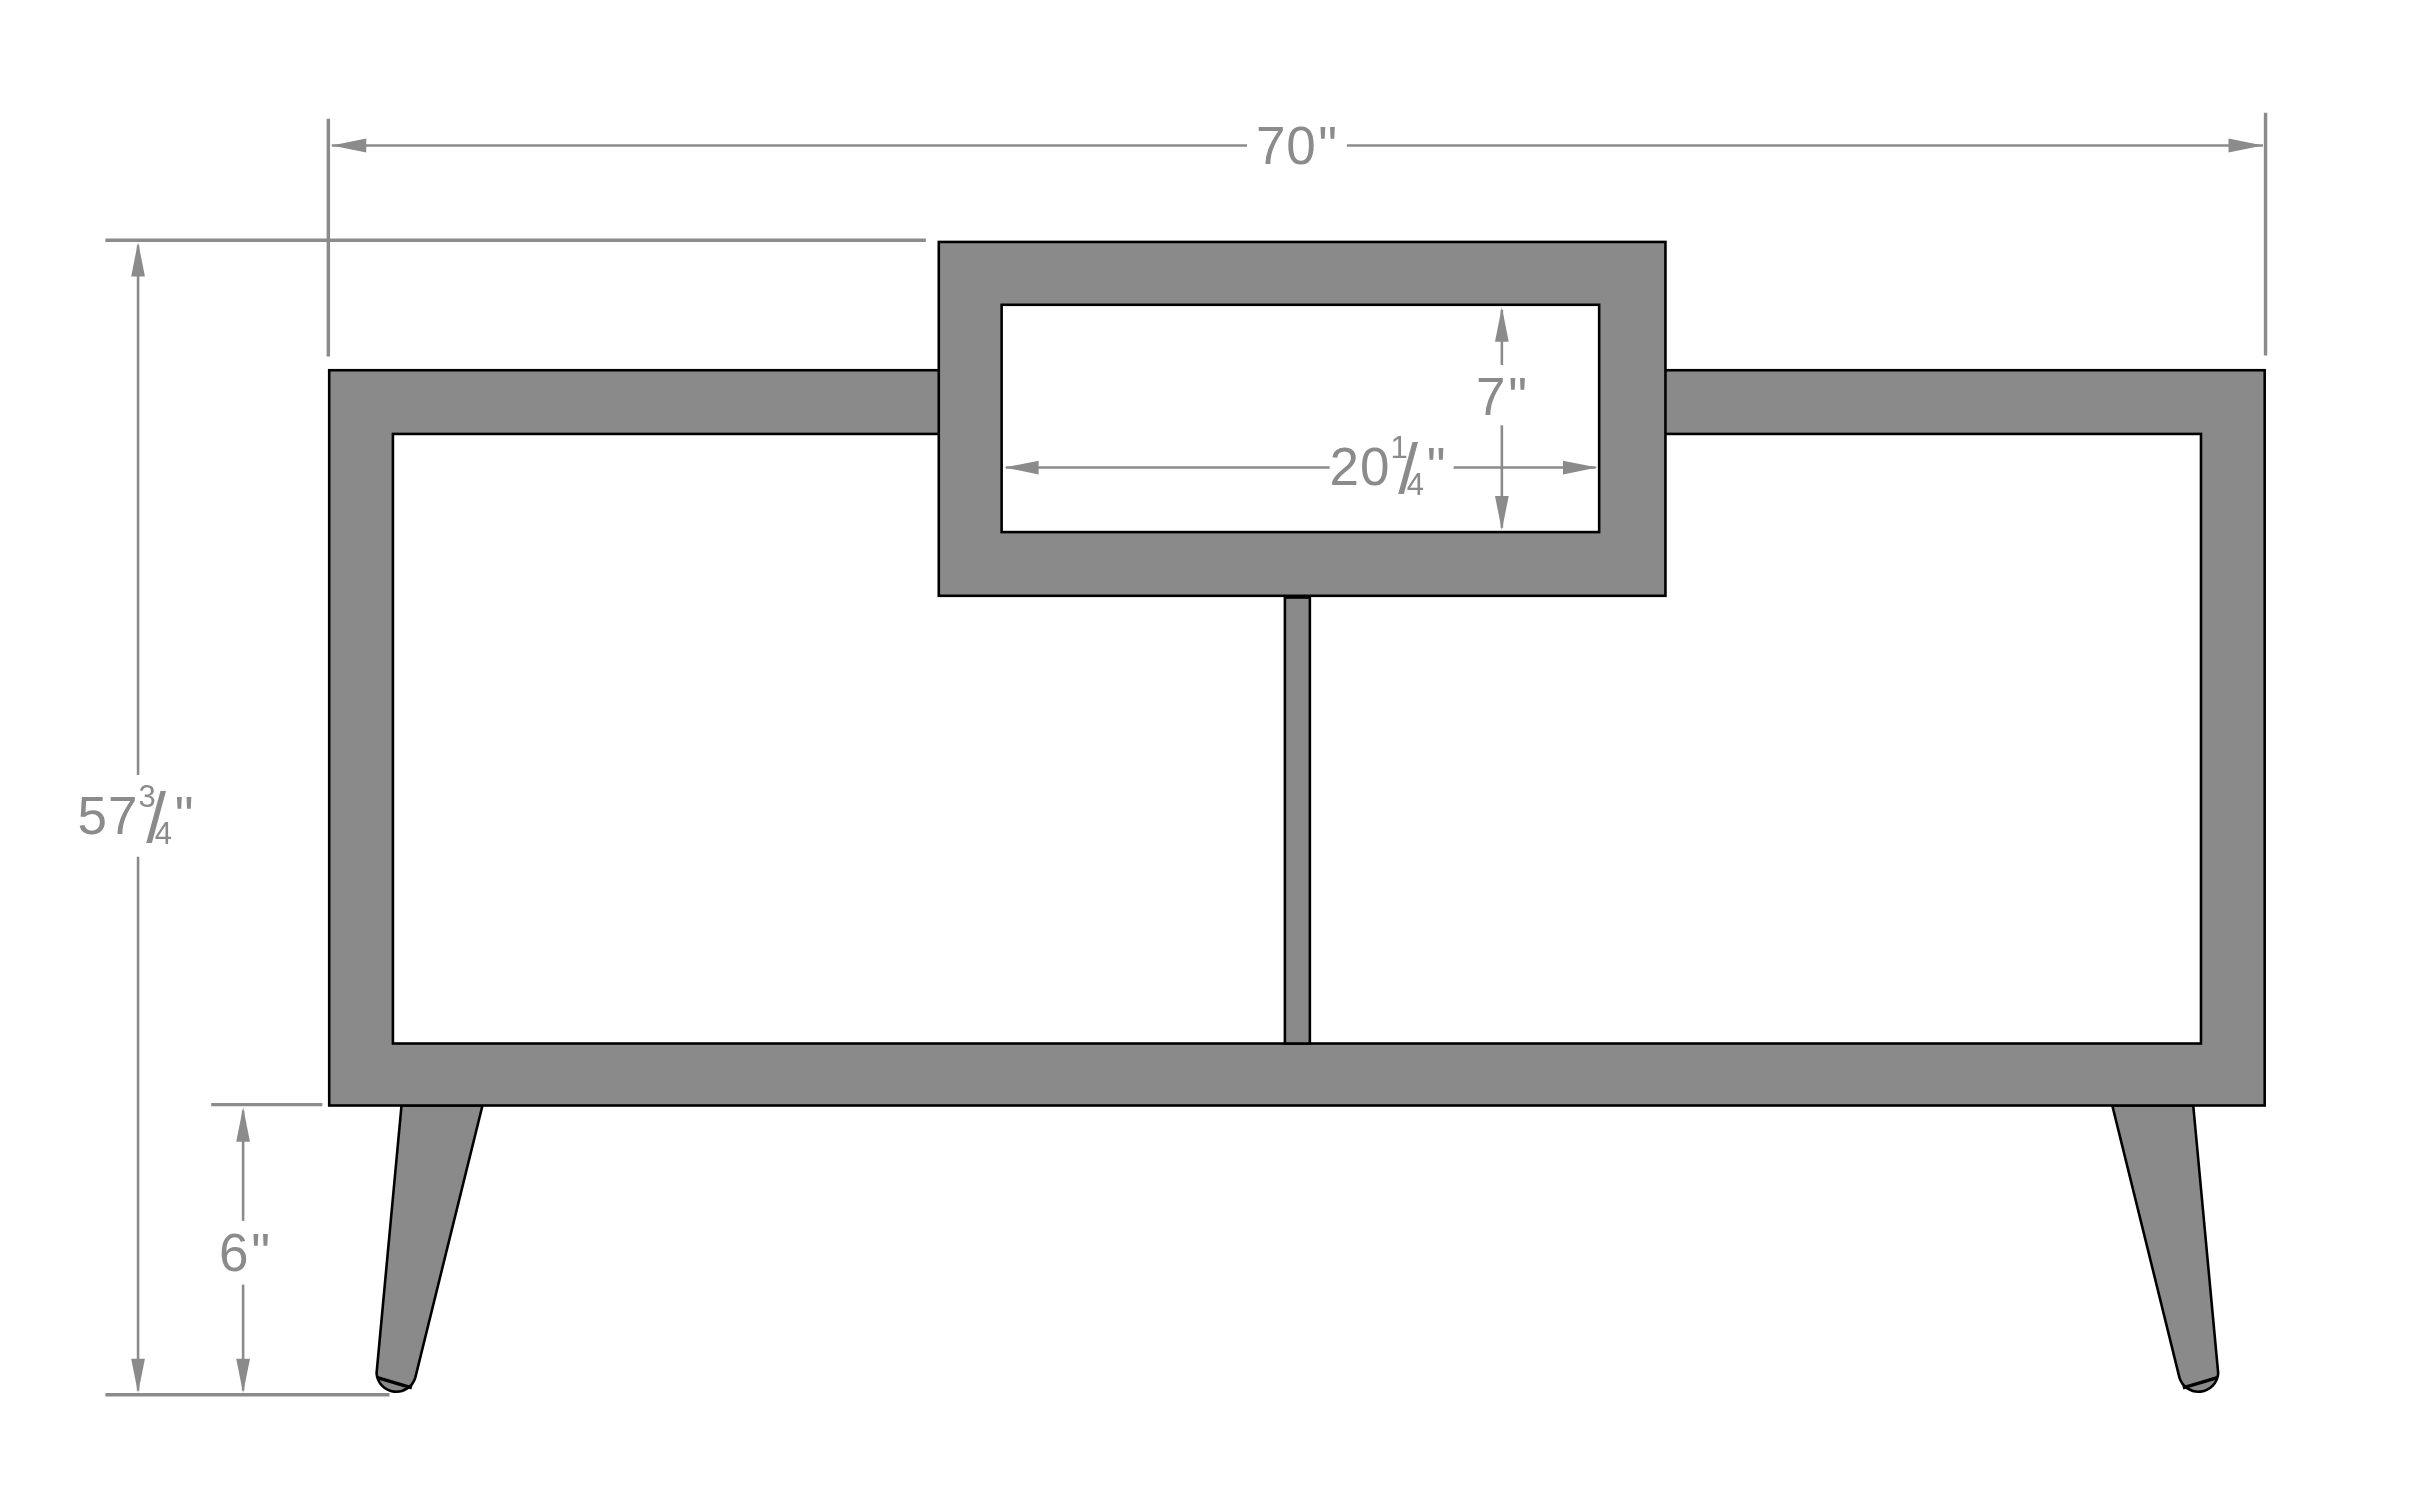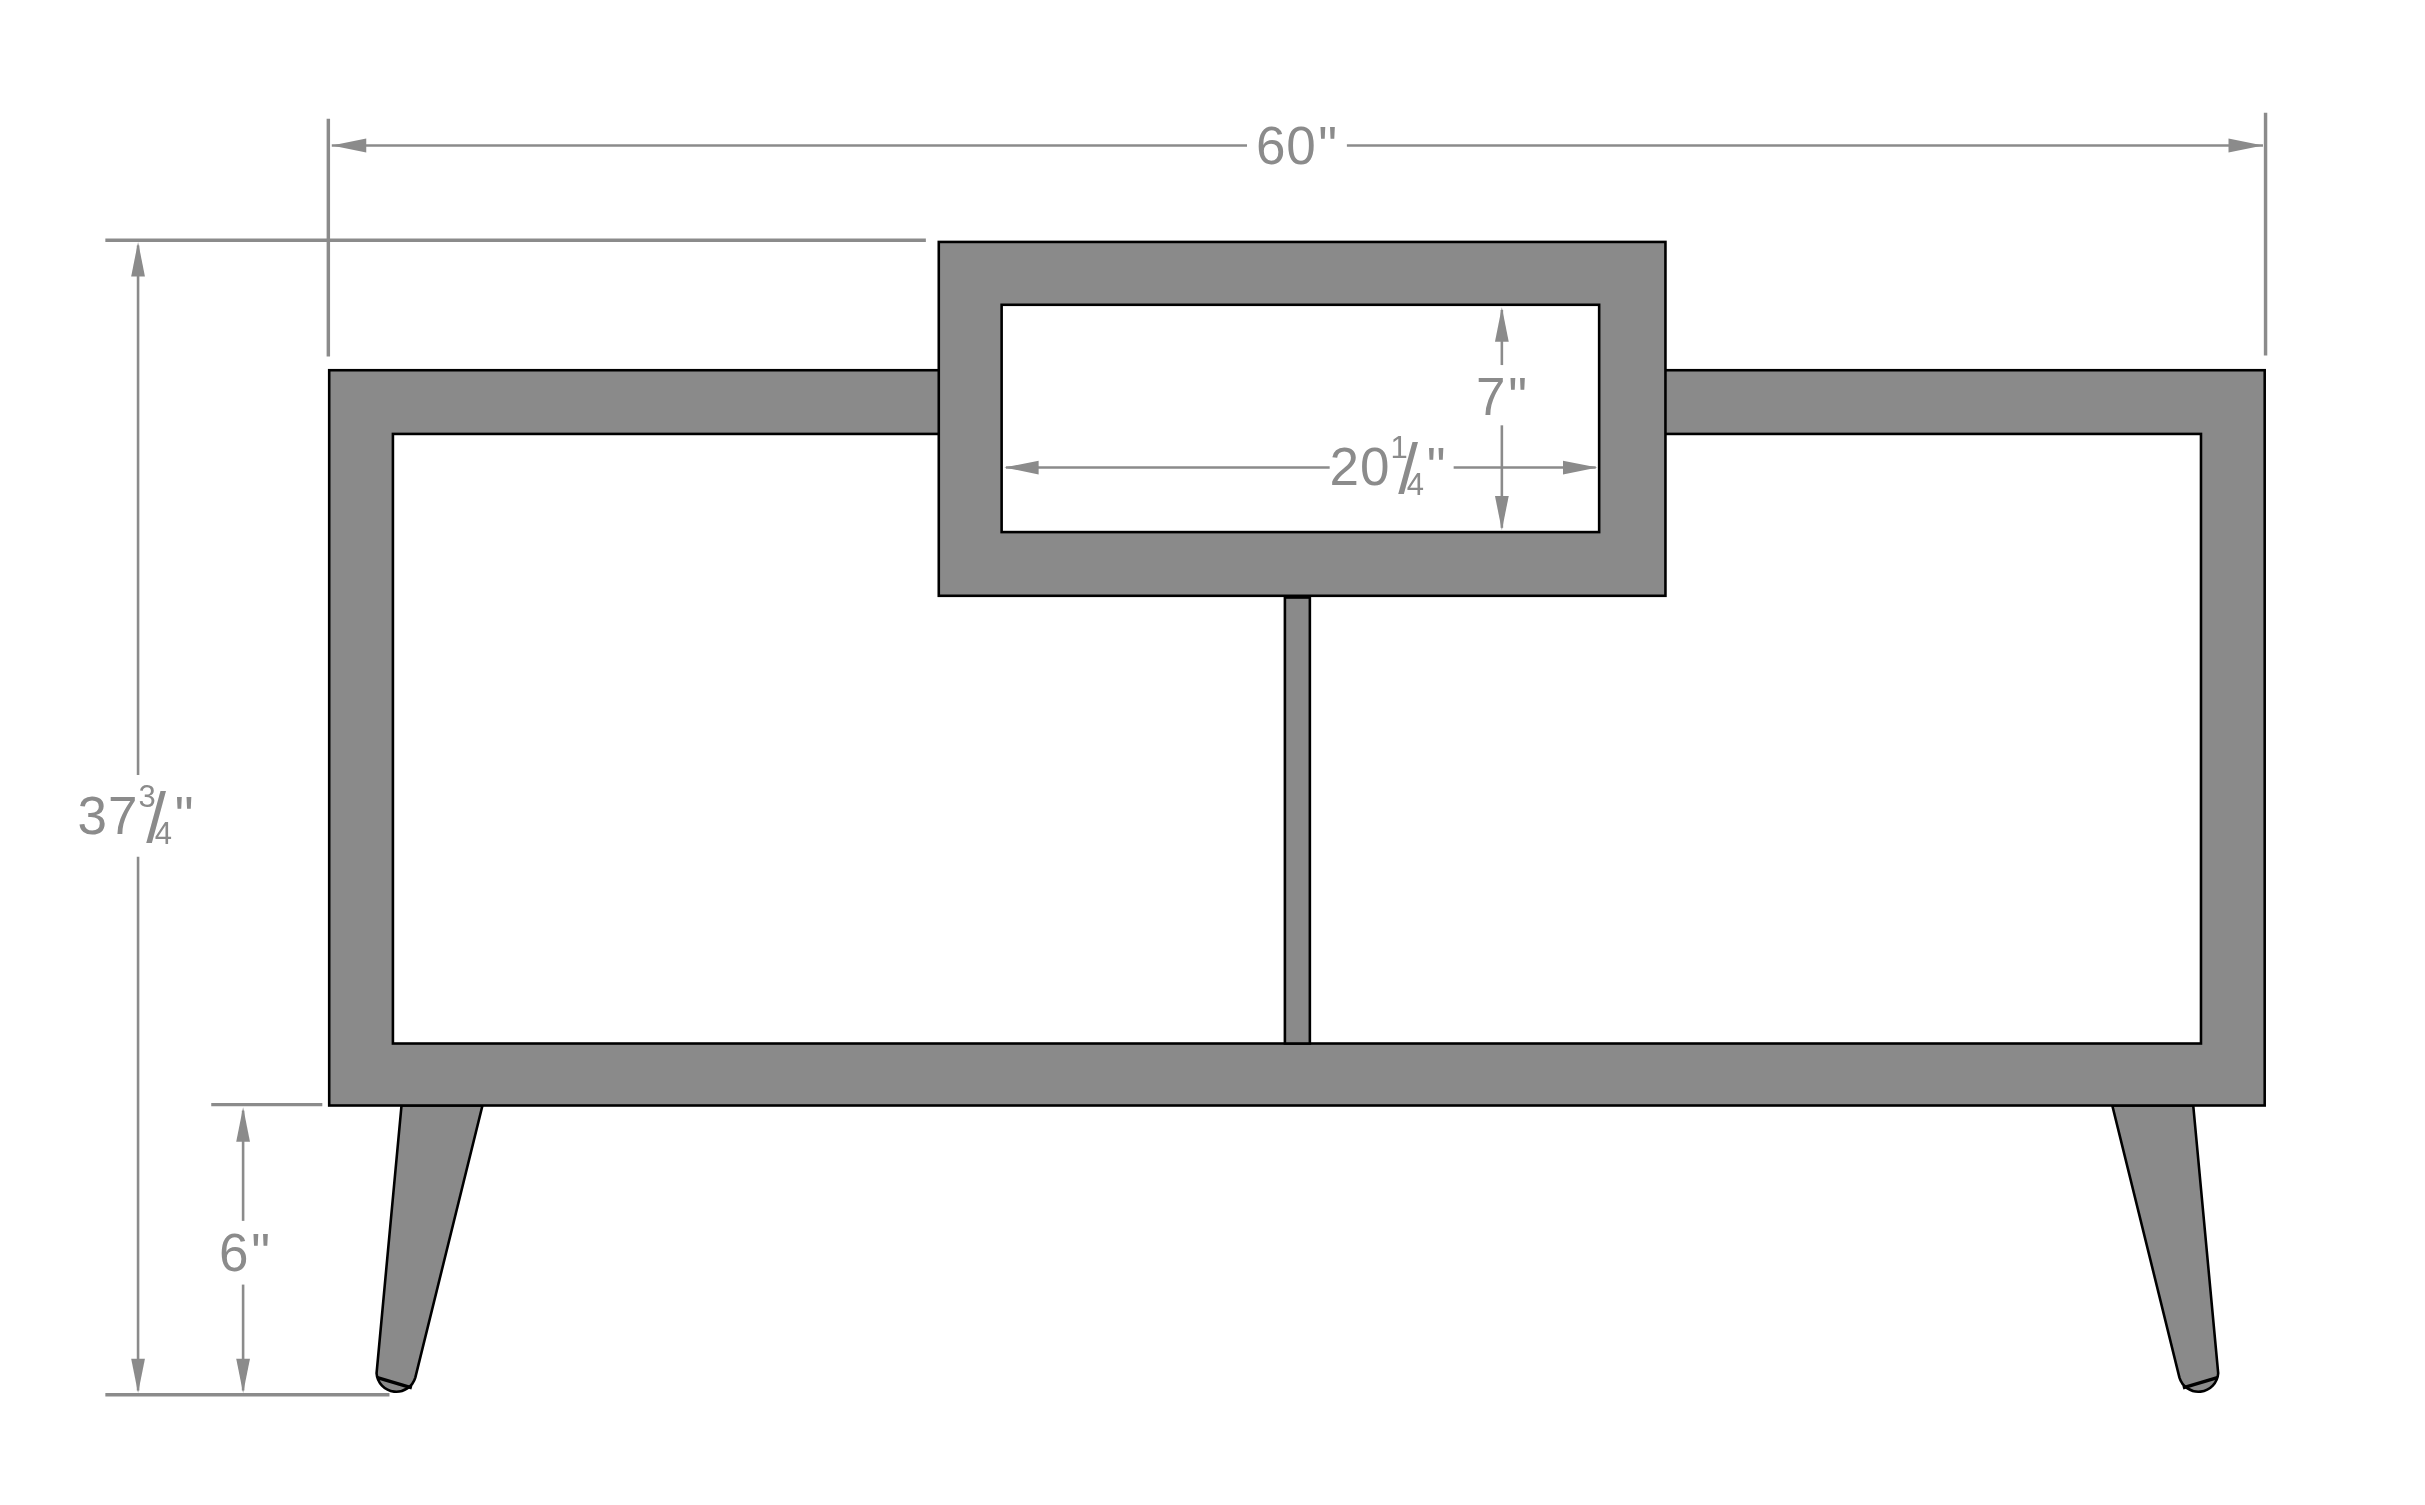--- a/index.html
+++ b/index.html
@@ -100,25 +100,25 @@
     <polygon points="1744,357 1736,397 1752,397" fill="var(--annotation)"></polygon>
     <polygon points="1744,616 1736,576 1752,576" fill="var(--annotation)"></polygon>
 
     <line x1="1168" y1="543" x2="1544" y2="543" stroke="var(--annotation)" stroke-width="3"></line>
     <line x1="1688" y1="543" x2="1853" y2="543" stroke="var(--annotation)" stroke-width="3"></line>
     <polygon points="1166,543 1206,535 1206,551" fill="var(--annotation)"></polygon>
     <polygon points="1855,543 1815,535 1815,551" fill="var(--annotation)"></polygon>
   </svg>
 
   <div class="dim-label" style="left:1297px;top:145px">
-    <span>60</span><span class="unit">"</span>
+    <span>70</span><span class="unit">"</span>
   </div>
 
   <div class="dim-label" style="left:136px;top:815px">
-    <span>37</span><span class="f-num">3</span><span class="f-slash">/</span><span class="f-den">4</span><span class="unit">"</span>
+    <span>57</span><span class="f-num">3</span><span class="f-slash">/</span><span class="f-den">4</span><span class="unit">"</span>
   </div>
 
   <div class="dim-label" style="left:1502px;top:396px">
     <span>7</span><span class="unit">"</span>
   </div>
 
   <div class="dim-label" style="left:1388px;top:466px">
     <span>20</span><span class="f-num">1</span><span class="f-slash">/</span><span class="f-den">4</span><span class="unit">"</span>
   </div>
 

